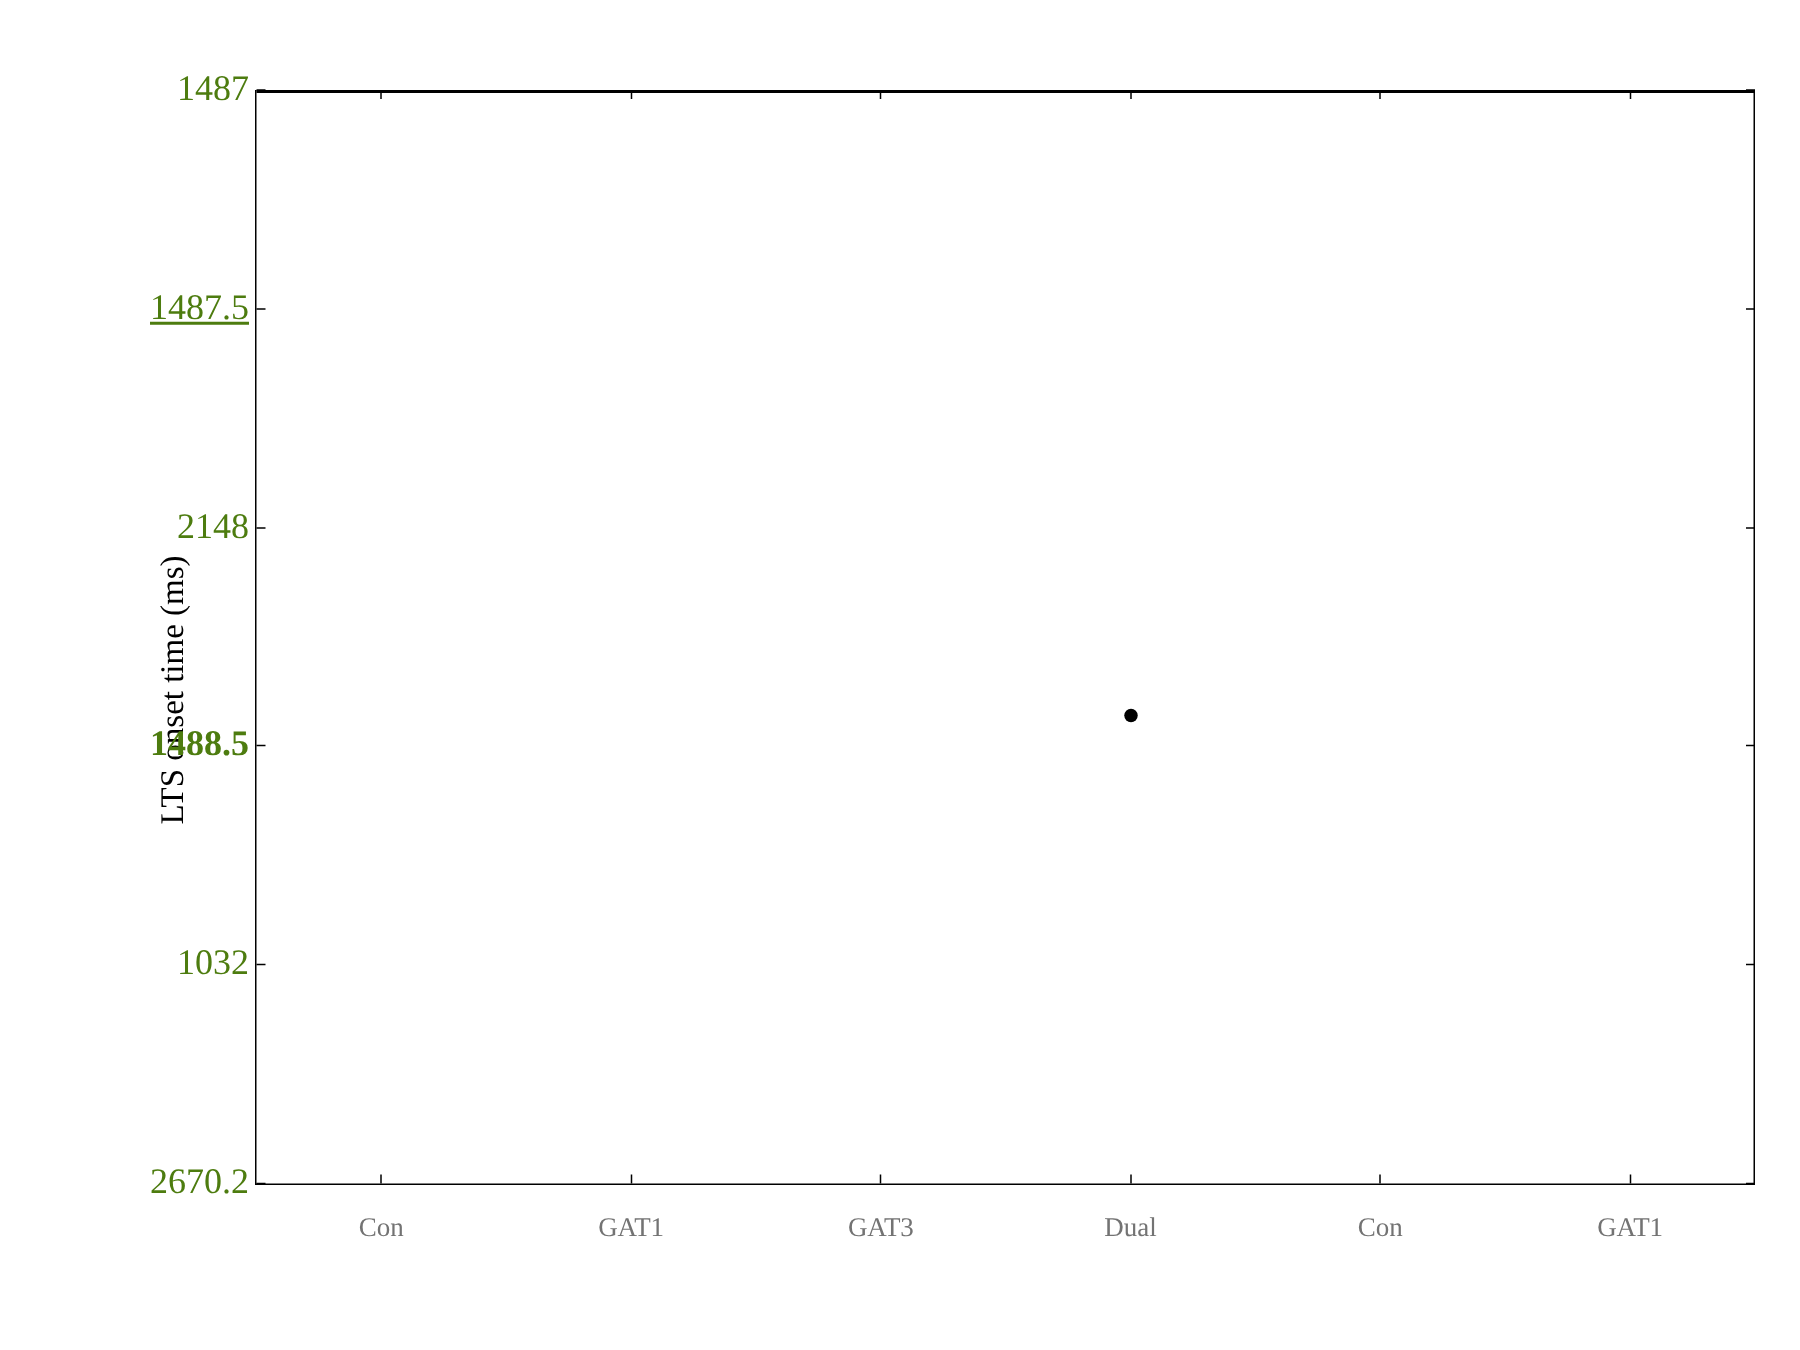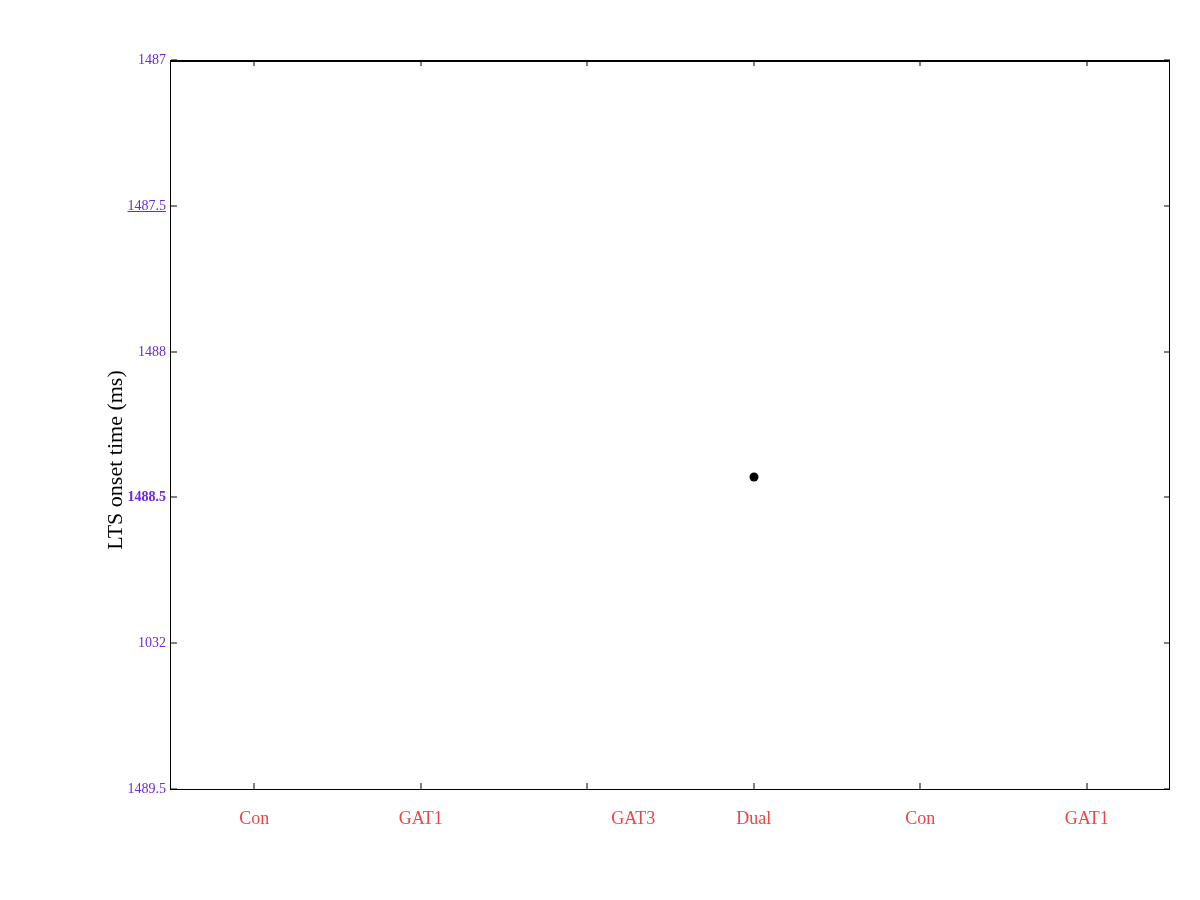--- a/index.html
+++ b/index.html
@@ -41,32 +41,32 @@
       right: 10px;
       bottom: 80px;
       border-left: 1.5px solid #000;
       border-bottom: 1.5px solid #000;
       background: #fff;
     }
     
     .y-tick-label {
       position: absolute;
       right: calc(100% + 5px);
-      font-size: 14px;
-      color: #6d28d9;
+      font-size: 24px;
+      color: #4d7c0f;
       transform: translateY(50%);
       text-align: right;
       white-space: nowrap;
     }
     
     .x-tick-label {
       position: absolute;
       bottom: -40px;
       font-size: 18px;
-      color: #ef4444;
+      color: #737373;
       transform: translateX(-50%);
       text-align: center;
     }
     
     .top-border {
       position: absolute;
       top: 0;
       left: 0;
       right: 0;
       height: 1.5px;
@@ -138,39 +138,39 @@
       <div class="right-border"></div>
 
     <div class="y-tick" style="bottom: 100%;"></div>
         <div class="y-tick-right" style="bottom: 100%;"></div>
         <div class="y-tick-label" style="bottom: 100%;">1487</div>
         <div class="y-tick" style="bottom: 80%;"></div>
         <div class="y-tick-right" style="bottom: 80%;"></div>
         <div class="y-tick-label" style="bottom: 80%; text-decoration: underline;">1487.5</div>
         <div class="y-tick" style="bottom: 60%;"></div>
         <div class="y-tick-right" style="bottom: 60%;"></div>
-        <div class="y-tick-label" style="bottom: 60%;">1488</div>
+        <div class="y-tick-label" style="bottom: 60%;">2148</div>
         <div class="y-tick" style="bottom: 40%;"></div>
         <div class="y-tick-right" style="bottom: 40%;"></div>
         <div class="y-tick-label" style="bottom: 40%; font-weight: bold;">1488.5</div>
         <div class="y-tick" style="bottom: 20%;"></div>
         <div class="y-tick-right" style="bottom: 20%;"></div>
         <div class="y-tick-label" style="bottom: 20%;">1032</div>
         <div class="y-tick" style="bottom: 0%;"></div>
         <div class="y-tick-right" style="bottom: 0%;"></div>
-        <div class="y-tick-label" style="bottom: 0%;">1489.5</div>
+        <div class="y-tick-label" style="bottom: 0%;">2670.2</div>
         <div class="x-tick" style="left: 8.33333%;"></div>
         <div class="x-tick-top" style="left: 8.33333%;"></div>
         <div class="x-tick-label" style="left: 8.33333%;">Con</div>
         <div class="x-tick" style="left: 25%;"></div>
         <div class="x-tick-top" style="left: 25%;"></div>
         <div class="x-tick-label" style="left: 25%;">GAT1</div>
         <div class="x-tick" style="left: 41.6667%;"></div>
         <div class="x-tick-top" style="left: 41.6667%;"></div>
-        <div class="x-tick-label" style="left: 41.6667%; margin-left: 46px;">GAT3</div>
+        <div class="x-tick-label" style="left: 41.6667%;">GAT3</div>
         <div class="x-tick" style="left: 58.3333%;"></div>
         <div class="x-tick-top" style="left: 58.3333%;"></div>
         <div class="x-tick-label" style="left: 58.3333%;">Dual</div>
         <div class="x-tick" style="left: 75%;"></div>
         <div class="x-tick-top" style="left: 75%;"></div>
         <div class="x-tick-label" style="left: 75%;">Con</div>
         <div class="x-tick" style="left: 91.6667%;"></div>
         <div class="x-tick-top" style="left: 91.6667%;"></div>
         <div class="x-tick-label" style="left: 91.6667%;">GAT1</div>
         <div class="data-point" style="left: 58.3333%; bottom: 42.8%;"></div>

